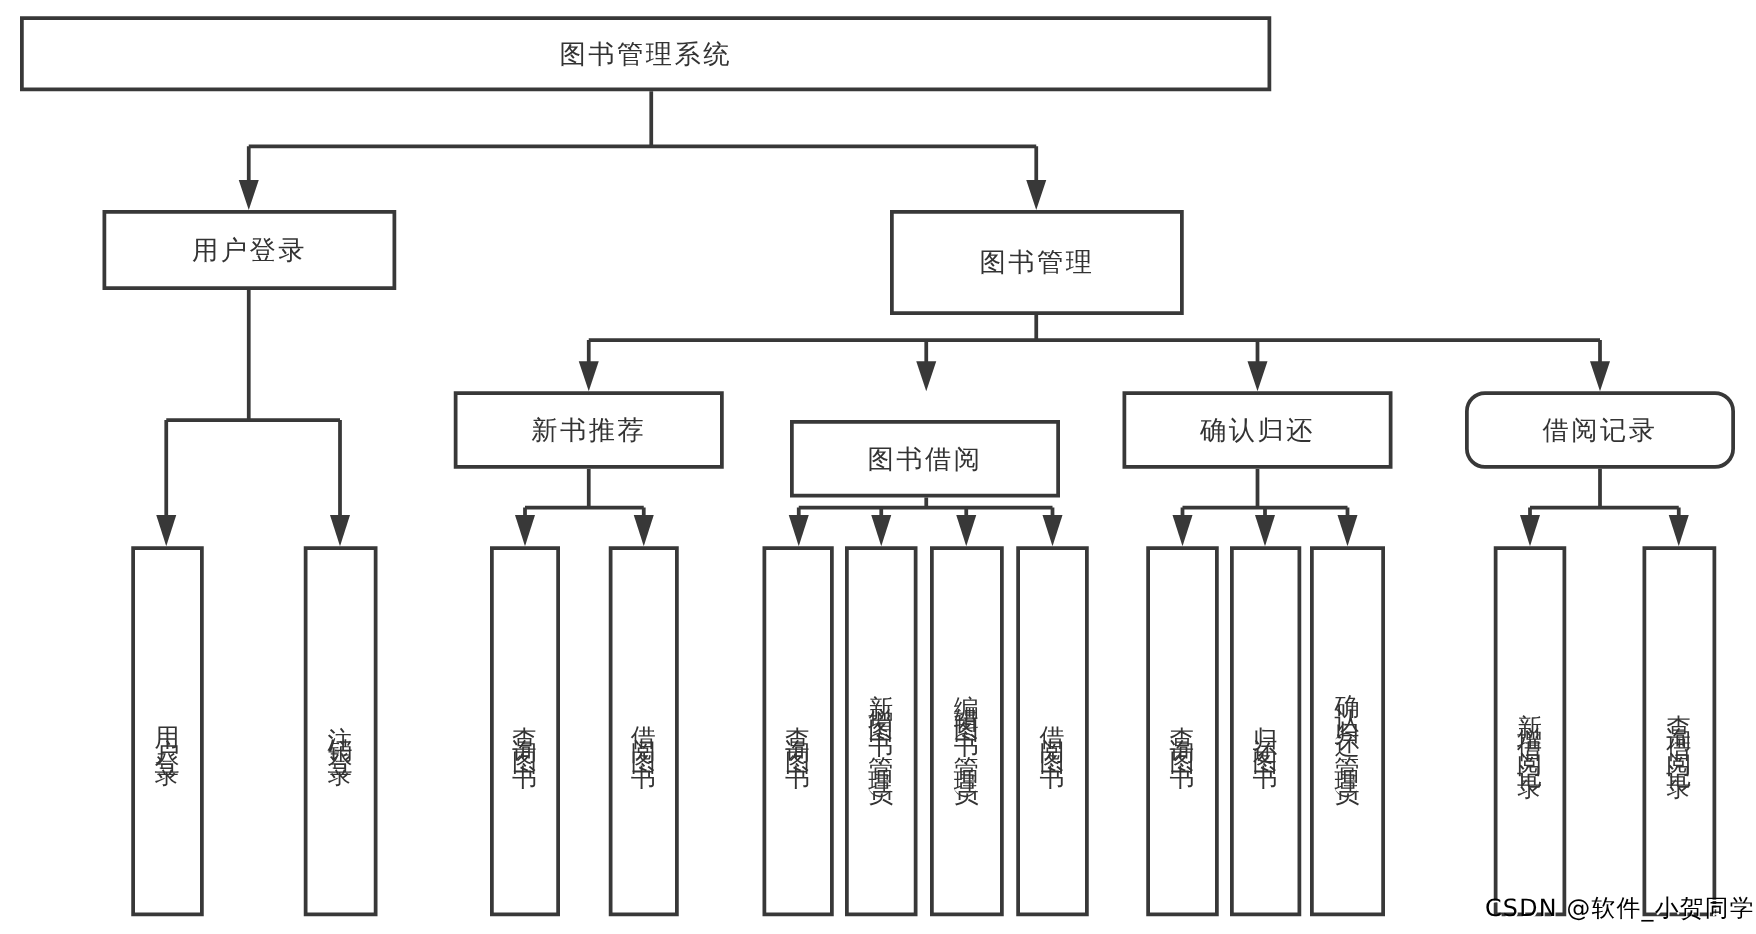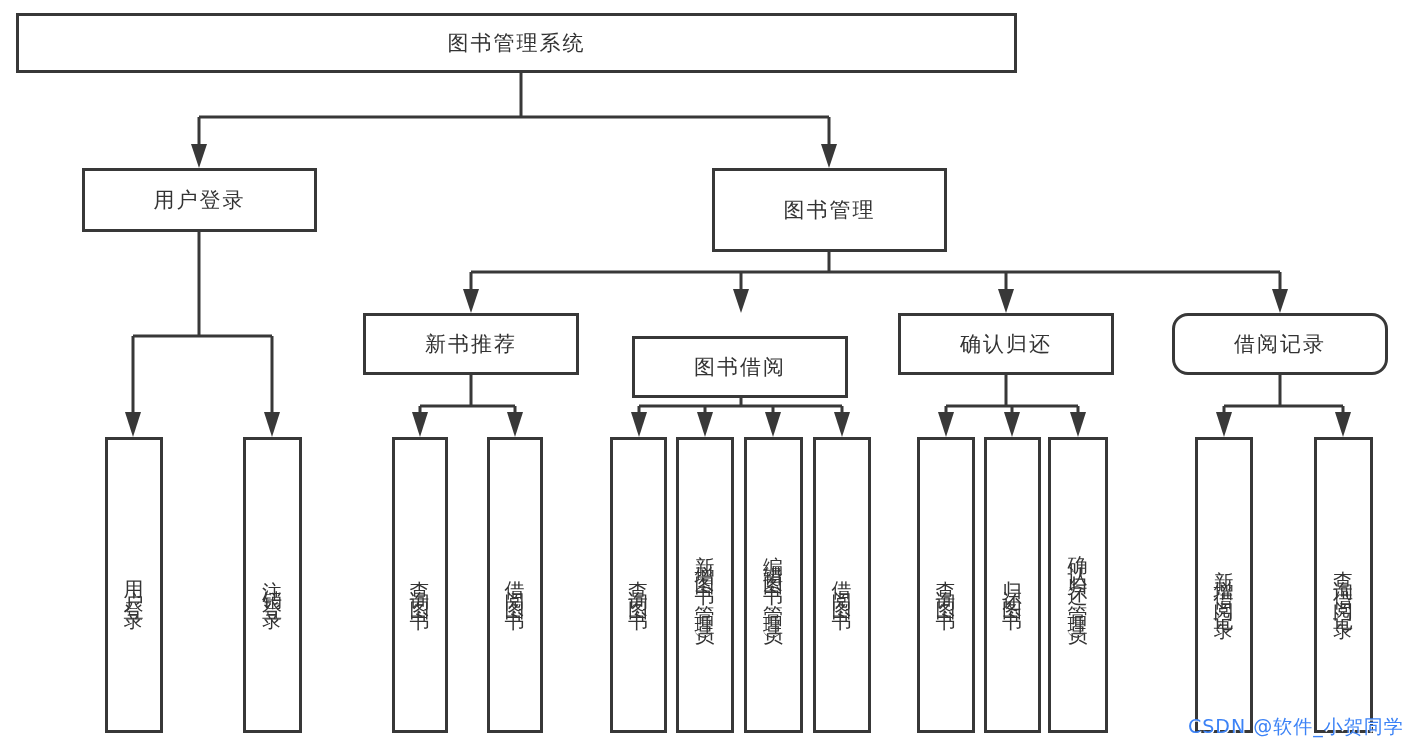--- a/index.html
+++ b/index.html
@@ -18,21 +18,21 @@
   }
   .hnode { font-size:21px; letter-spacing:2px; white-space:nowrap; }
   .vnode { border-width:3px; }
   .vnode .vtext {
     writing-mode:vertical-rl; text-orientation:mixed;
     font-size:20px; letter-spacing:10px; line-height:1.2;
     color:#333333; white-space:nowrap;
   }
   .watermark {
     position:absolute; left:1188px; top:714px; z-index:3;
-    font-size:19px; color:#3b82f6; letter-spacing:1px; white-space:nowrap;
+    font-size:19px; color:#000000; letter-spacing:1px; white-space:nowrap;
     text-shadow:1px 1px 0 #ffffff;
     text-align:center;
   }
 </style>
 </head>
 <body>
 
 <div class="stage">
 
   <svg class="connectors" width="1405" height="747" viewBox="0 0 1405 747">

